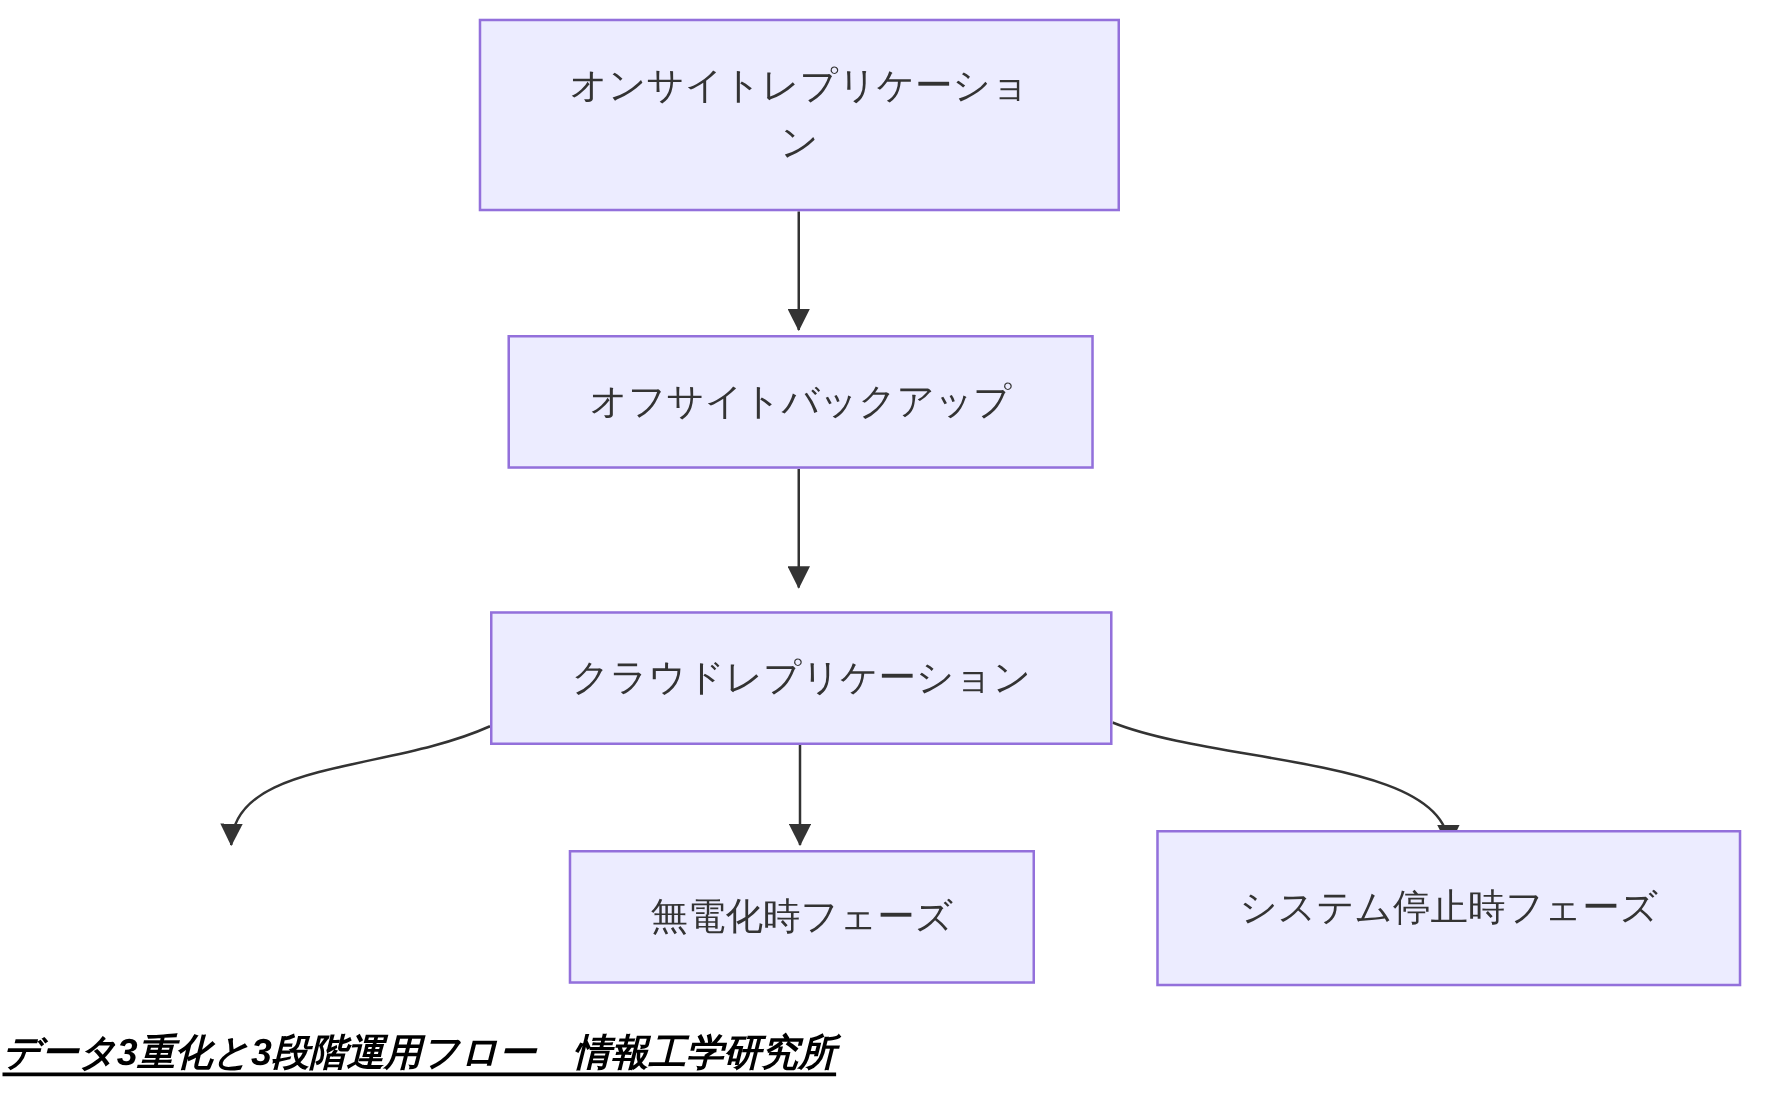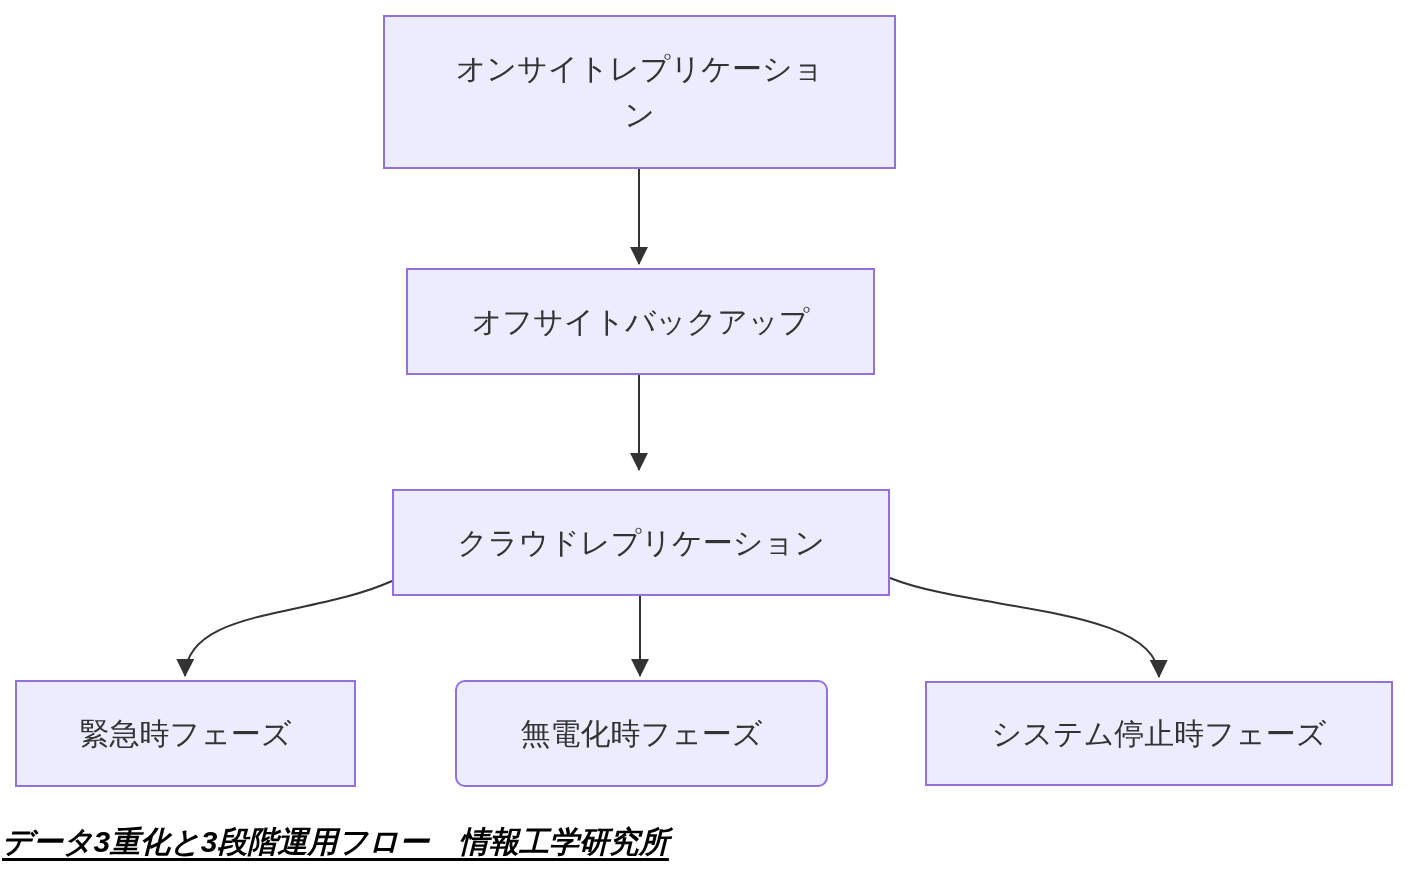--- a/index.html
+++ b/index.html
@@ -42,22 +42,22 @@
   
   .node-onsite .label {
     max-width: 378px;
     overflow-wrap: anywhere;
     line-break: anywhere;
   }
   .node-onsite   { left: 383px; top: 15px;  width: 513px; height: 154px; }
   .node-offsite  { left: 406px; top: 268px; width: 469px; height: 107px; }
   .node-cloud    { left: 392px; top: 474px; width: 498px; height: 107px; margin-top: 15px; }
   .node-emergency{ left: 15px;  top: 680px; width: 341px; height: 107px; }
-  .node-nopower  { left: 455px; top: 680px; width: 373px; height: 107px; border-radius: 10px; }
-  .node-sysstop  { left: 925px; top: 681px; width: 468px; height: 105px; }
+  .node-nopower  { left: 455px; top: 680px; width: 373px; height: 107px; }
+  .node-sysstop  { left: 925px; top: 664px; width: 468px; height: 125px; }
   .caption {
     position: absolute;
     left: 2px;
     top: 822px;
     font-size: 30px;
     font-weight: bold;
     color: #000000;
     text-decoration: underline;
     text-decoration-thickness: 3px;
     text-underline-offset: 6px;
@@ -90,23 +90,20 @@
   </div>
 
   <div class="node node-offsite">
     <span class="label">オフサイトバックアップ</span>
   </div>
 
   <div class="node node-cloud">
     <span class="label">クラウドレプリケーション</span>
   </div>
 
-  <div class="node node-emergency">
-    <span class="label">緊急時フェーズ</span>
-  </div>
 
   <div class="node node-nopower">
     <span class="label">無電化時フェーズ</span>
   </div>
 
   <div class="node node-sysstop">
     <span class="label">システム停止時フェーズ</span>
   </div>
 
   <div class="caption">データ3重化と3段階運用フロー　情報工学研究所</div>

